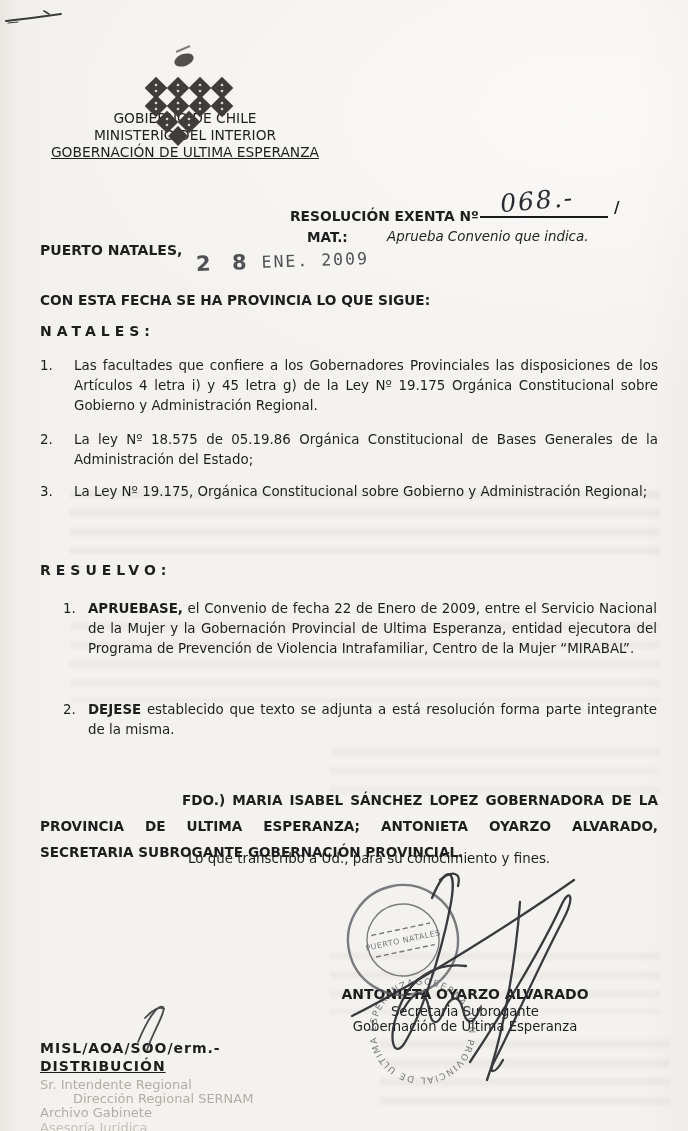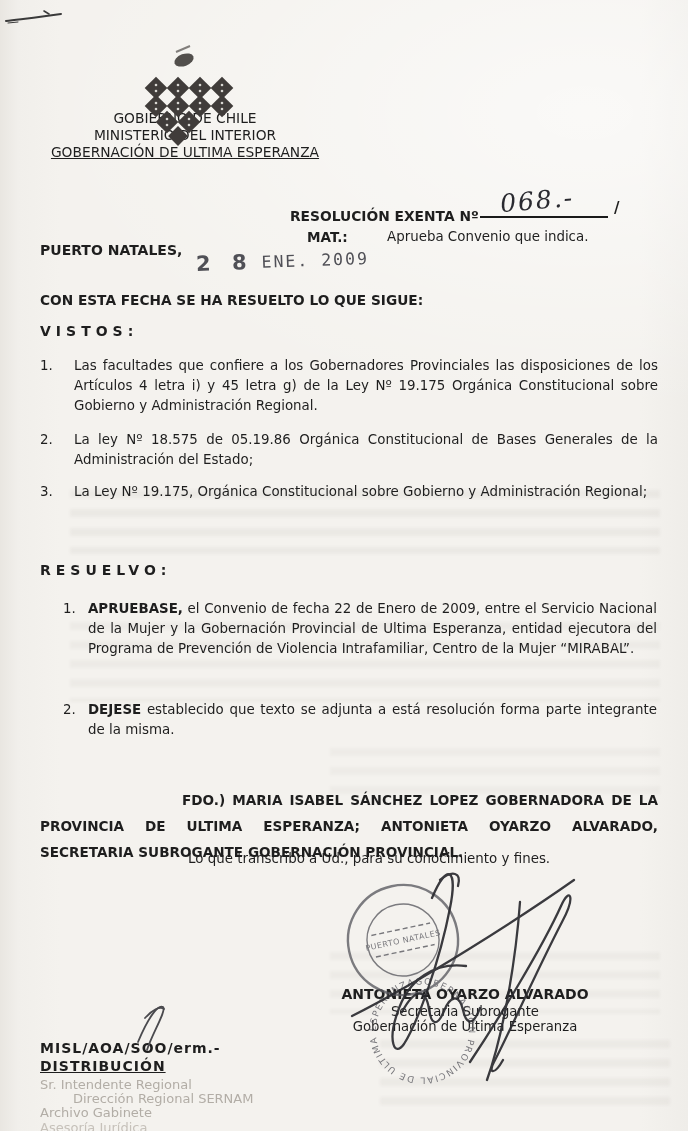--- a/index.html
+++ b/index.html
@@ -55,31 +55,31 @@
     <div class="hdr">MINISTERIO DEL INTERIOR</div>
     <div class="hdr underln">GOBERNACIÓN DE ULTIMA ESPERANZA</div>
   </div>
 
   <div class="abs b" style="left:290px;top:196px;font-size:13.8px;margin-top:12px;">RESOLUCIÓN EXENTA Nº</div>
   <div class="abs numline" style="left:480px;top:194px;width:128px;height:22px;"></div>
   <div class="abs handnum" style="left:500px;top:186px;">068.-</div>
   <div class="abs b" style="left:614px;top:199px;font-size:15px;">/</div>
 
   <div class="abs b" style="left:307px;top:229px;font-size:13.6px;">MAT.:</div>
-  <div class="abs" style="left:387px;top:229px;font-size:13.4px;">Aprueba Convenio que indica.</div>
+  <div class="abs" style="left:387px;top:229px;font-size:13.4px;font-style:italic;">Aprueba Convenio que indica.</div>
 
   <div class="abs b" style="left:40px;top:242px;font-size:14px;">PUERTO NATALES,</div>
   <div class="abs datestamp" style="left:196px;top:249px;">
     <span class="ds-day">2 8</span>
     <span class="ds-rest">ENE. 2009</span>
   </div>
 
-  <div class="abs b" style="left:40px;top:292px;font-size:13.7px;">CON ESTA FECHA SE HA RESUELTO LO QUE SIGUE:</div>
+  <div class="abs b" style="left:40px;top:292px;font-size:13.7px;">CON ESTA FECHA SE HA PROVINCIA LO QUE SIGUE:</div>
 
-  <div class="abs b spread" style="left:40px;top:323px;font-size:14px;">VISTOS:</div>
+  <div class="abs b spread" style="left:40px;top:323px;font-size:14px;">NATALES:</div>
 
   <div class="abs row small" style="left:40px;top:356px;width:618px;">
     <div class="num">1.</div>
     <div class="grow just">Las facultades que confiere a los Gobernadores Provinciales las disposiciones de los Artículos 4 letra i) y 45 letra g) de la Ley Nº 19.175 Orgánica Constitucional sobre Gobierno y Administración Regional.</div>
   </div>
   <div class="abs row small" style="left:40px;top:430px;width:618px;">
     <div class="num">2.</div>
     <div class="grow just">La ley Nº 18.575 de 05.19.86 Orgánica Constitucional de Bases Generales de la Administración del Estado;</div>
   </div>
   <div class="abs row small" style="left:40px;top:482px;width:618px;">

